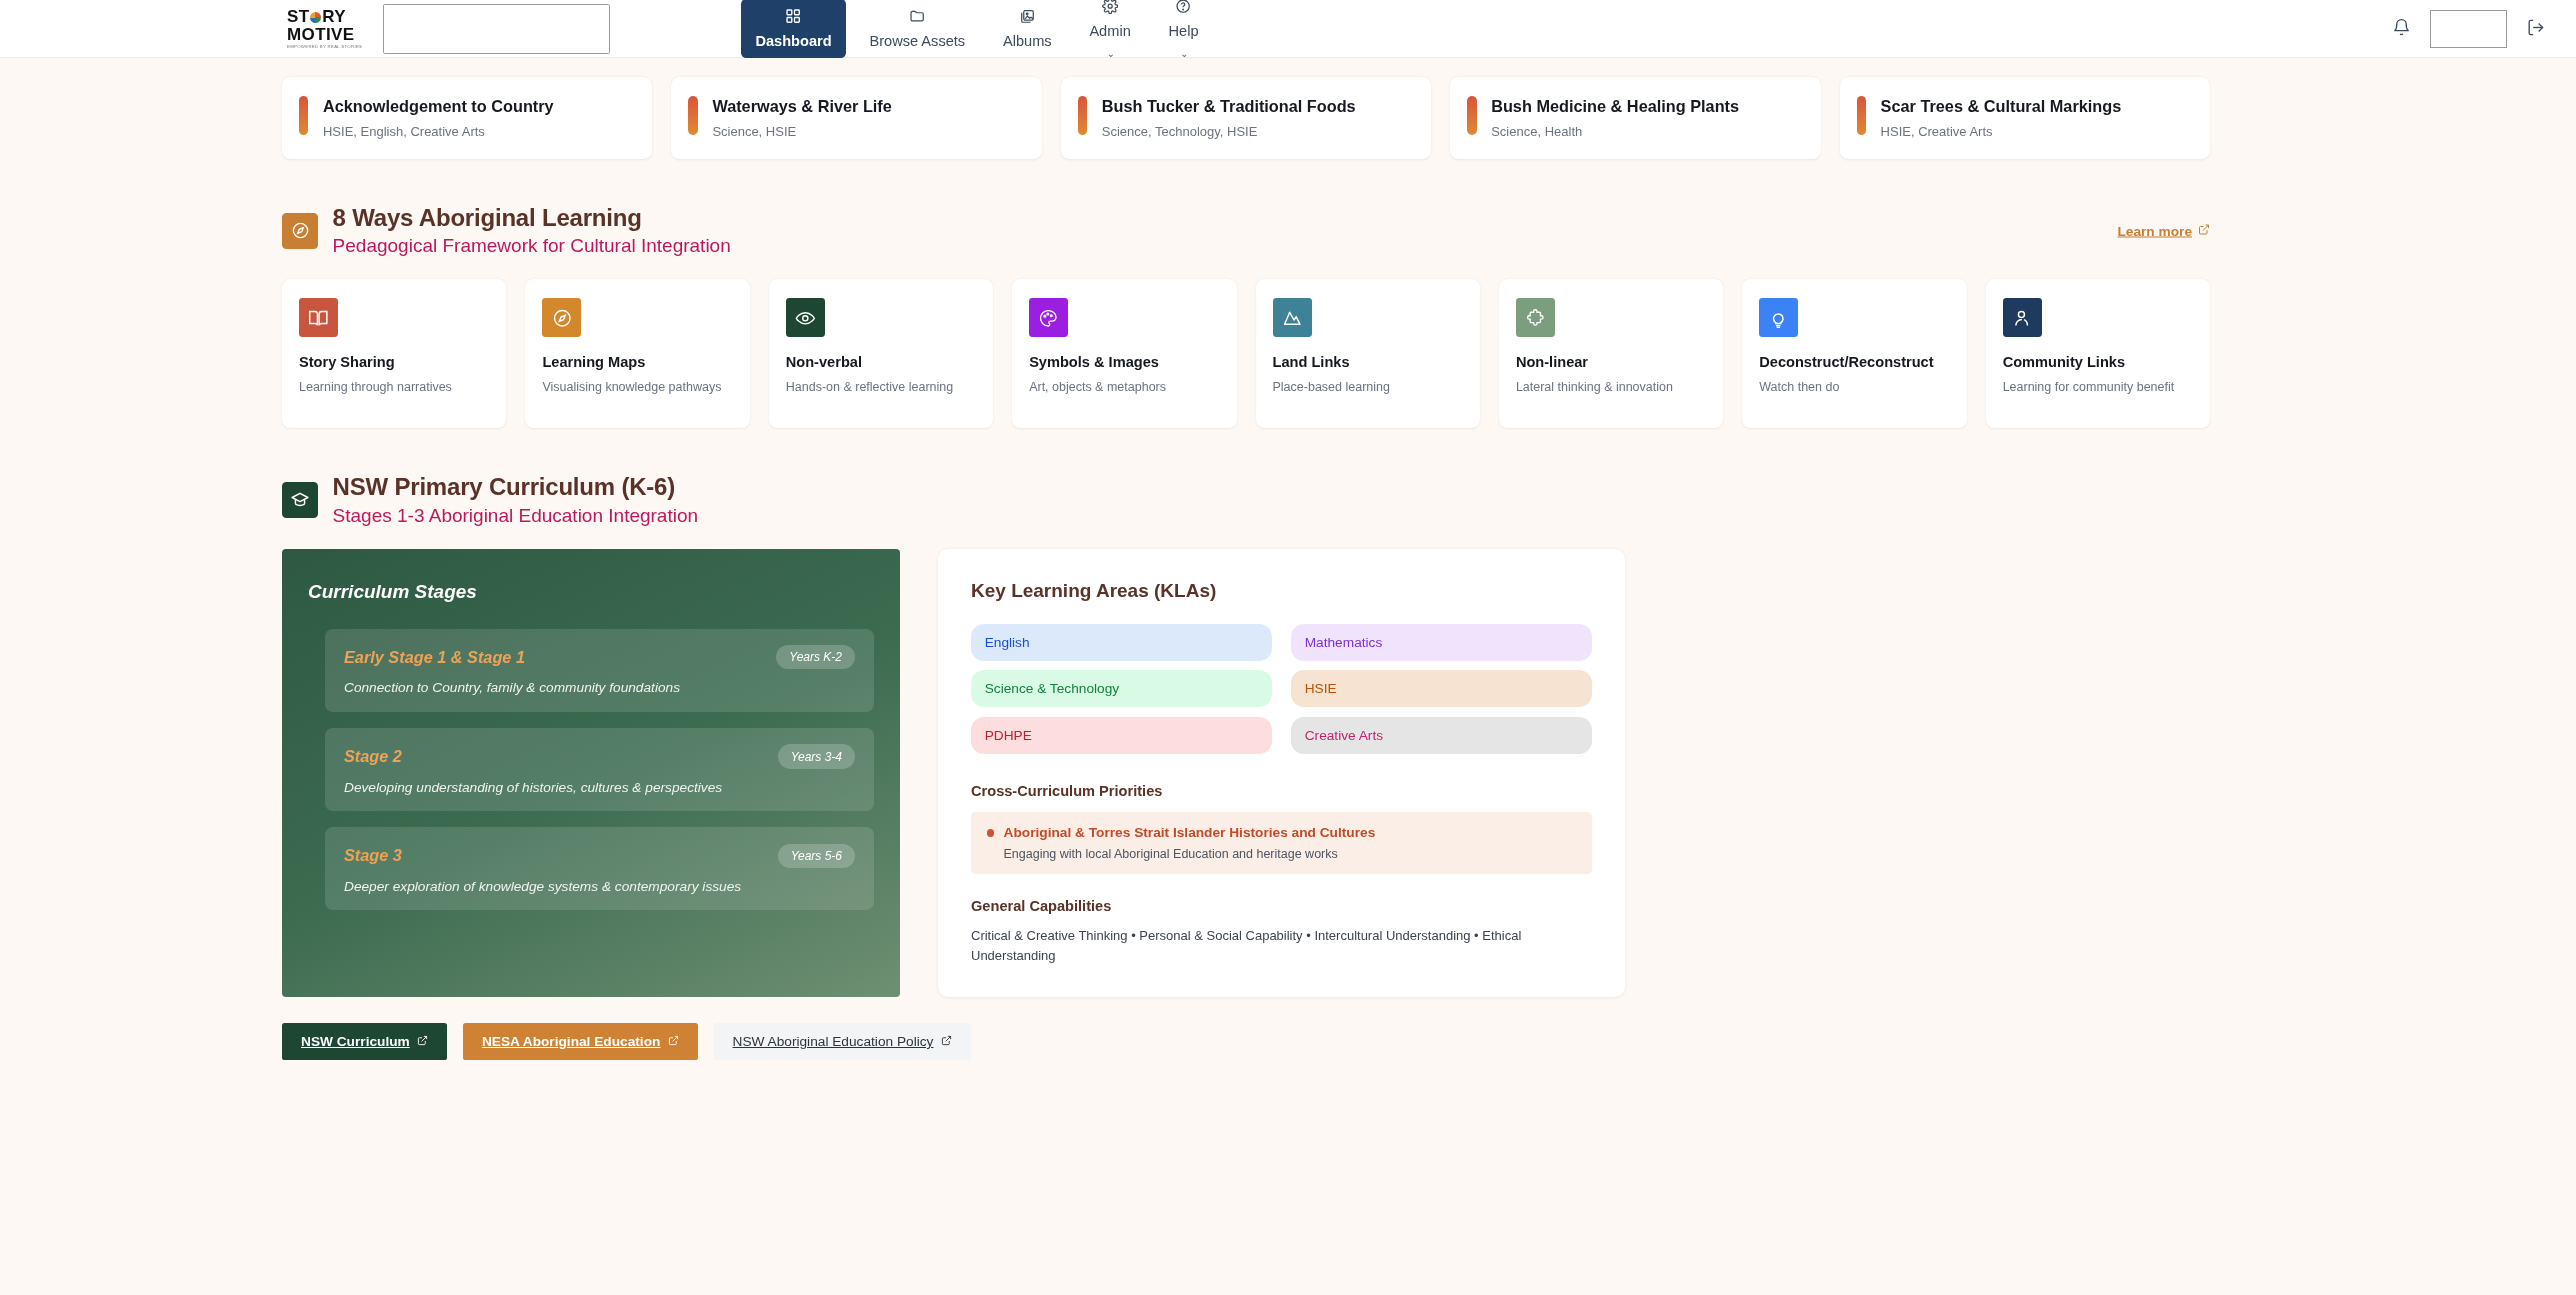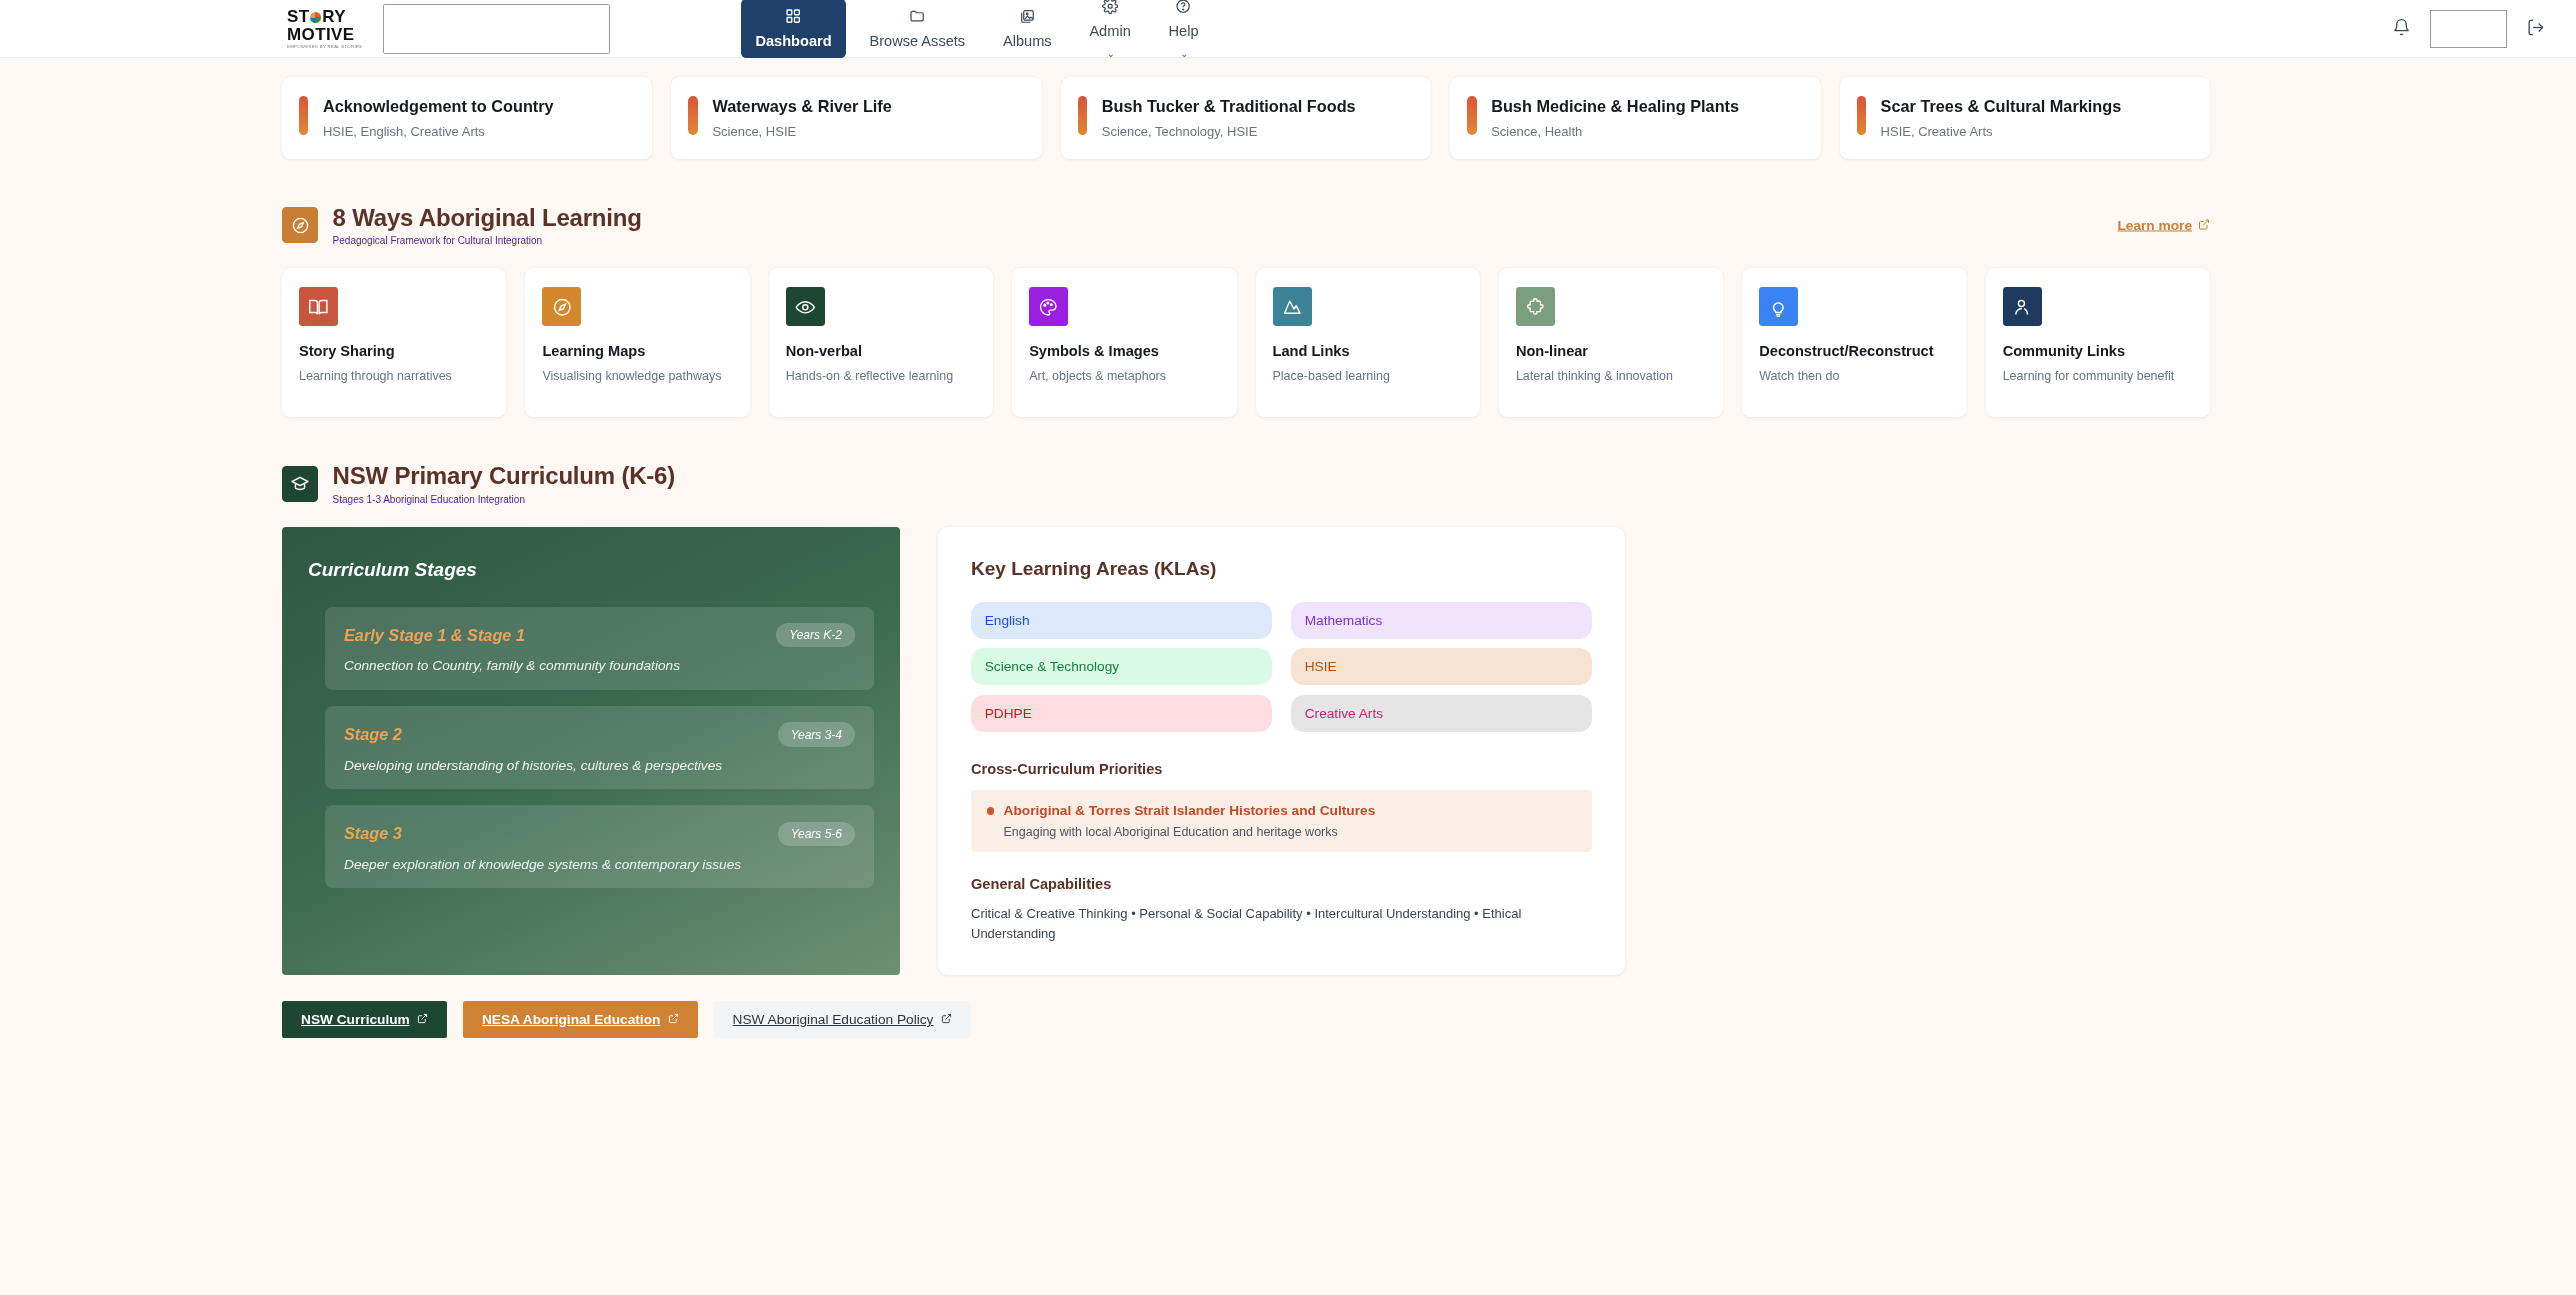--- a/index.html
+++ b/index.html
@@ -87,21 +87,21 @@
 
   
   .sec-head {
     display: flex; align-items: center; gap: 14.6px;
     margin-top: 45px; position: relative;
   }
   .sec-ico { width: 36px; height: 36px; border-radius: 4.3px; display: flex; align-items: center; justify-content: center; }
   .sec-ico.eight { background: #c87f33; }
   .sec-ico.nsw { background: #1e4733; }
   .sec-title { font-size: 24px; font-weight: 700; color: #5a3228; letter-spacing: -0.2px; }
-  .sec-sub { font-size: 10px; color: #4c1d95; margin-top: 3.4px; }
+  .sec-sub { font-size: 19px; color: #be185d; margin-top: 3.4px; }
   .learn-more {
     position: absolute; right: 0; top: 50%; transform: translateY(-50%);
     font-size: 13.7px; font-weight: 600; color: #c87f33;
     display: flex; align-items: center; gap: 6px;
   }
 
   
   .ways-grid {
     display: grid; grid-template-columns: repeat(8, 1fr);
     gap: 19px; margin-top: 22px;

